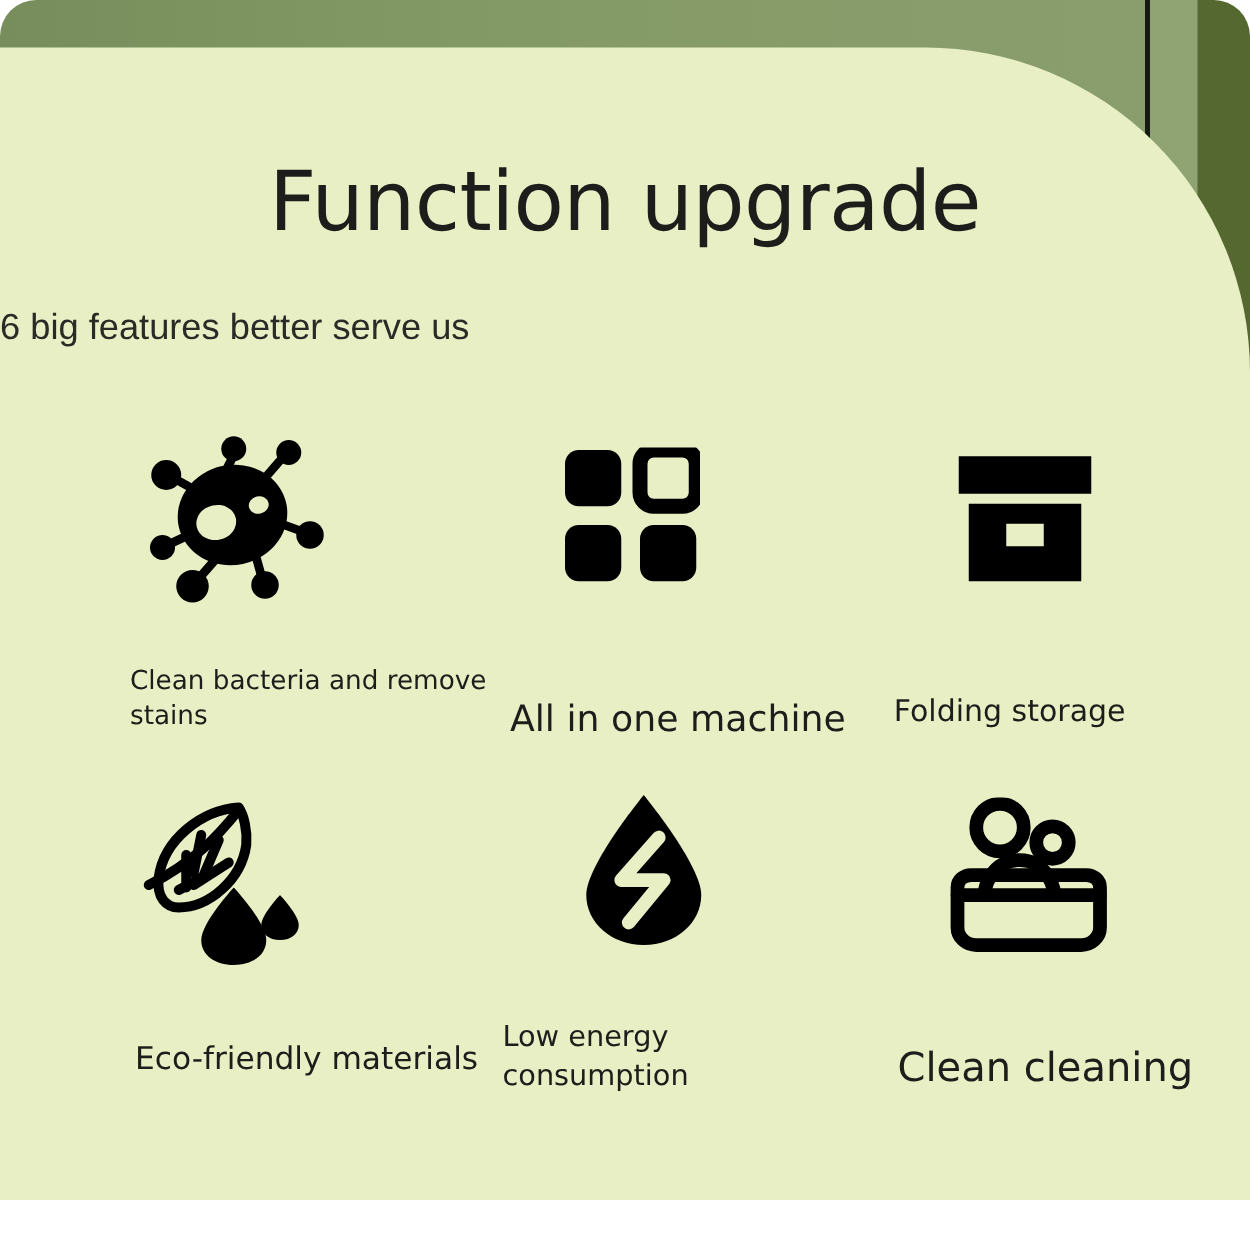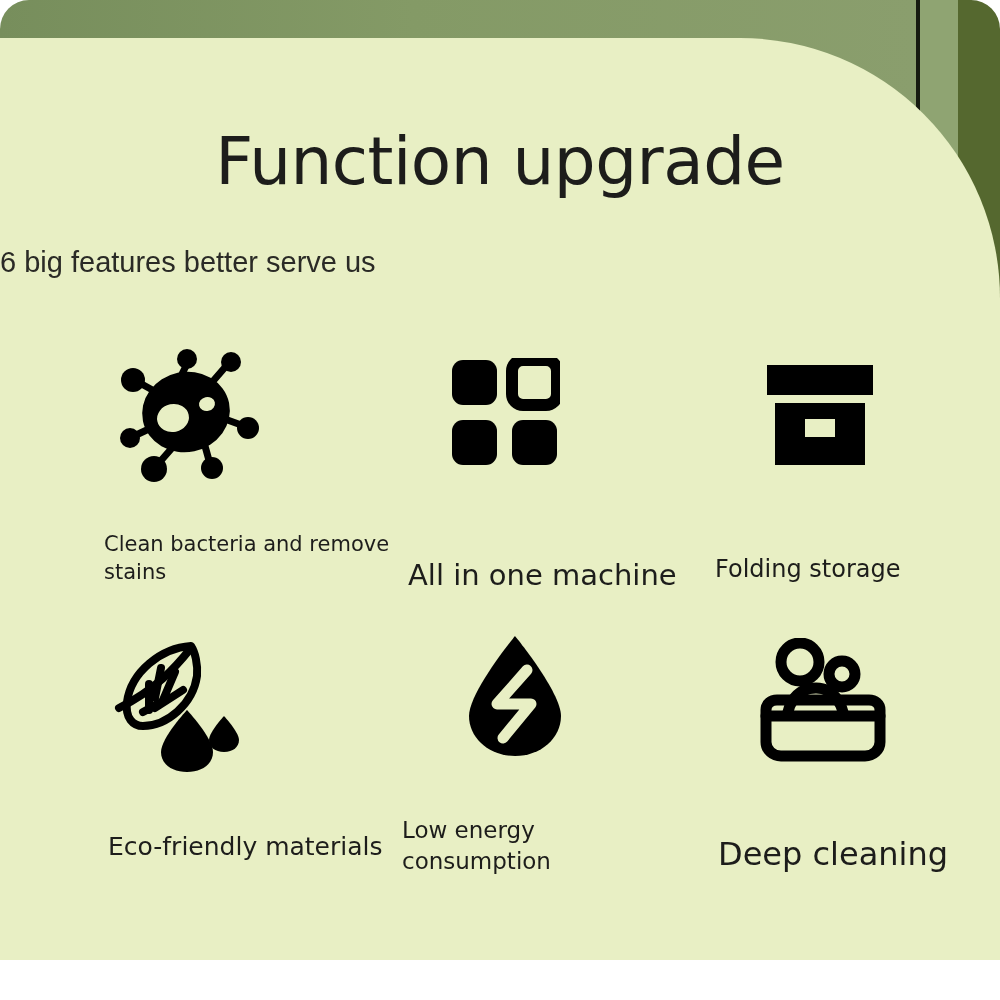--- a/index.html
+++ b/index.html
@@ -260,21 +260,21 @@
               <svg width="130" height="125" viewBox="0 0 130 125" xmlns="http://www.w3.org/2000/svg">
                 <g fill="none" stroke="#000000" stroke-width="11" stroke-linecap="round" stroke-linejoin="round">
                   <circle cx="42" cy="24" r="19"></circle>
                   <circle cx="84" cy="36" r="13"></circle>
                   <path d="M8 72 C8 66 13 62 19 62 L111 62 C117 62 122 66 122 72 L122 104 C122 112 115 118 107 118 L23 118 C15 118 8 112 8 104 Z"></path>
                   <path d="M30 74 C30 74 34 50 58 50 C80 50 85 74 85 74"></path>
                   <path d="M8 78 L122 78"></path>
                 </g>
               </svg>
             </span>
-            <div class="feature-label">Deep cleaning</div>
+            <div class="feature-label">Clean cleaning</div>
           </div>
 
         </div>
 
       </div>
     </div>
   </div>
 
 </div>
 

